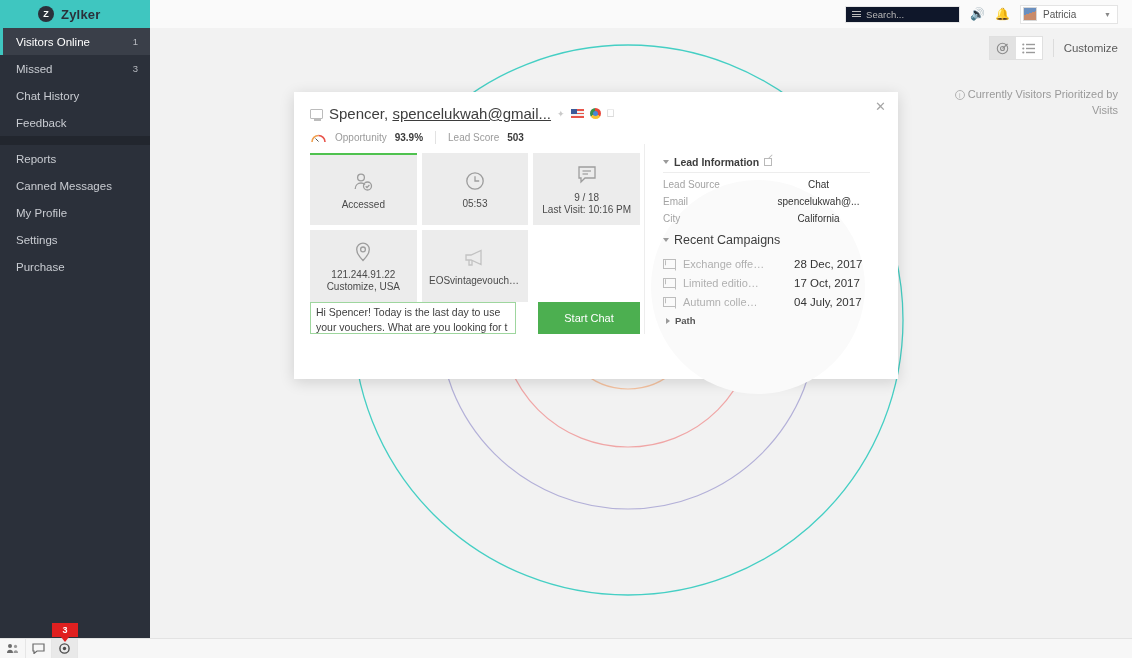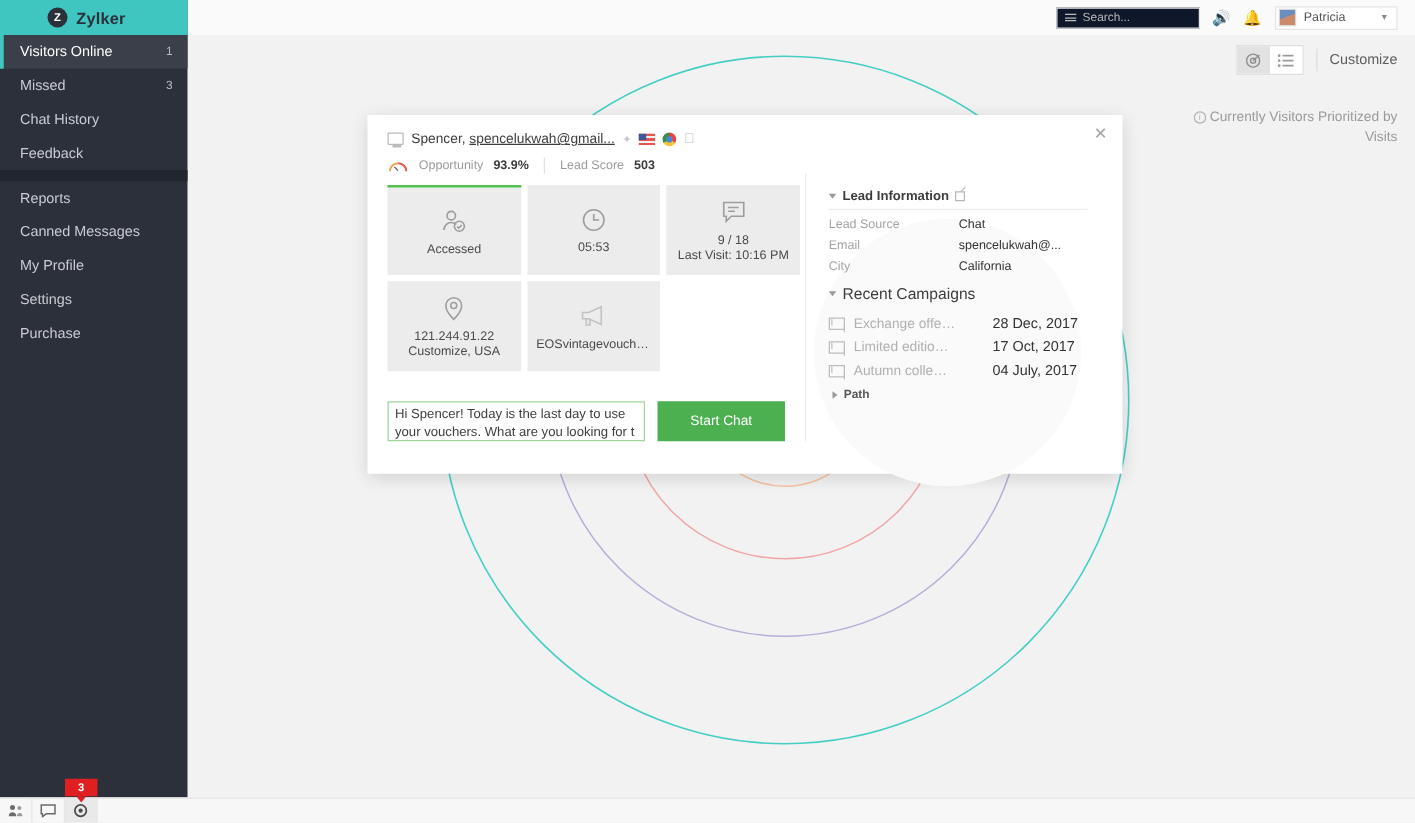--- a/index.html
+++ b/index.html
@@ -117,21 +117,21 @@
     position: absolute; left: 294px; top: 92px; width: 604px; height: 287px;
     background: #ffffff; box-shadow: 0 3px 14px rgba(0,0,0,.14); z-index: 30;
   }
   .modal-close {
     position: absolute; right: 12px; top: 8px; font-size: 13px; color: #a5a5a5; cursor: pointer; line-height: 1;
   }
   .modal-head { padding: 13px 16px 0 16px; }
   .vrow { display: flex; align-items: center; gap: 6px; }
   .monitor-ic { width: 13px; height: 10px; border: 1.2px solid #bcbcbc; border-radius: 1px; position: relative; }
   .monitor-ic::after { content:""; position:absolute; left:3px; bottom:-3px; width:7px; height:2px; background:#bcbcbc; }
-  .vname { font-size: 11px; color: #3d3d3d; }
+  .vname { font-size: 15px; color: #3d3d3d; }
   .vname u { text-decoration: underline; }
   .star { color: #c9c9c9; font-size: 9px; }
   .flag-us {
     width: 13px; height: 9px; background:
       linear-gradient(#e8544a 0 22%, #f2f2f2 22% 40%, #e8544a 40% 60%, #f2f2f2 60% 78%, #e8544a 78% 100%);
     position: relative;
   }
   .flag-us::before { content:""; position:absolute; left:0; top:0; width:6px; height:5px; background:#3c5a99; }
   .chrome {
     width: 11px; height: 11px; border-radius: 50%;
@@ -156,21 +156,21 @@
   .cards { display: grid; grid-template-columns: repeat(3,1fr); gap: 5px; }
   .card {
     background: #ececec; height: 72px; display: flex; flex-direction: column;
     align-items: center; justify-content: center; gap: 5px; cursor: pointer;
   }
   .card.accent { border-top: 2px solid #4fc24f; }
   .card-ic { color: #9d9d9d; display: flex; align-items: center; justify-content: center; height: 24px; }
   .card-txt { font-size: 10px; color: #4a4a4a; text-align: center; line-height: 12px; padding: 0 4px; }
   .card-txt.ell { white-space: nowrap; overflow: hidden; text-overflow: ellipsis; max-width: 100px; }
 
-  .composer { display: flex; gap: 10px; margin-top: 24px; }
+  .composer { display: flex; gap: 10px; margin-top: 0; justify-content: space-between; }
   .msgbox {
     width: 206px; height: 32px; border: 1px solid #9ed69e; background: #fff;
     font-size: 10.5px; color: #3e3e3e; line-height: 15px; padding: 2px 5px;
     overflow: hidden; cursor: text;
   }
   .startchat {
     width: 102px; height: 32px; background: #4caf50; color: #fff; border: none;
     font-size: 11px; cursor: pointer; font-family: inherit;
   }
   .hint { font-size: 9px; color: #a2a2a2; font-style: italic; margin-top: 3px; }
@@ -186,21 +186,21 @@
     font-weight: bold; border-bottom: 1px solid #ededed; padding-bottom: 4px; cursor: pointer;
   }
   .sec-head.big { font-size: 12.5px; border-bottom: none; margin-top: 9px; font-weight: normal; }
   .tri-d { width:0;height:0;border-left:3px solid transparent;border-right:3px solid transparent;border-top:4px solid #9a9a9a; }
   .tri-r { width:0;height:0;border-top:3px solid transparent;border-bottom:3px solid transparent;border-left:4px solid #9a9a9a; }
   .ext-ic { width: 8px; height: 8px; border: 1px solid #b9b9b9; position: relative; }
   .ext-ic::after { content:""; position:absolute; right:-2px; top:-3px; width:5px; height:1px; background:#b9b9b9; transform: rotate(-45deg); }
 
   .kv { display: flex; margin-top: 6px; font-size: 10px; }
   .kv .k { width: 104px; color: #a3a3a3; }
-  .kv .v { color: #333; white-space: nowrap; overflow: hidden; text-overflow: ellipsis; flex: 1; }
+  .kv .v { color: #333; white-space: nowrap; overflow: hidden; text-overflow: ellipsis; flex: 1; text-align: center; }
 
   .camp { display: flex; align-items: center; gap: 7px; margin-top: 7px; }
   .mail-ic { width: 13px; height: 10px; border: 1.2px solid #bdbdbd; position: relative; flex: 0 0 auto; }
   .mail-ic::after {
     content:""; position:absolute; left:0.5px; top:0px; width:9px; height:5px;
     border-left:1.2px solid #bdbdbd; border-right:1.2px solid #bdbdbd;
     transform: skewY(28deg) ; transform-origin: left top;
   }
   .camp-name { font-size: 11px; color: #b0b0b0; width: 104px; white-space: nowrap; overflow: hidden; text-overflow: ellipsis; }
   .camp-date { font-size: 11.5px; color: #333; }

